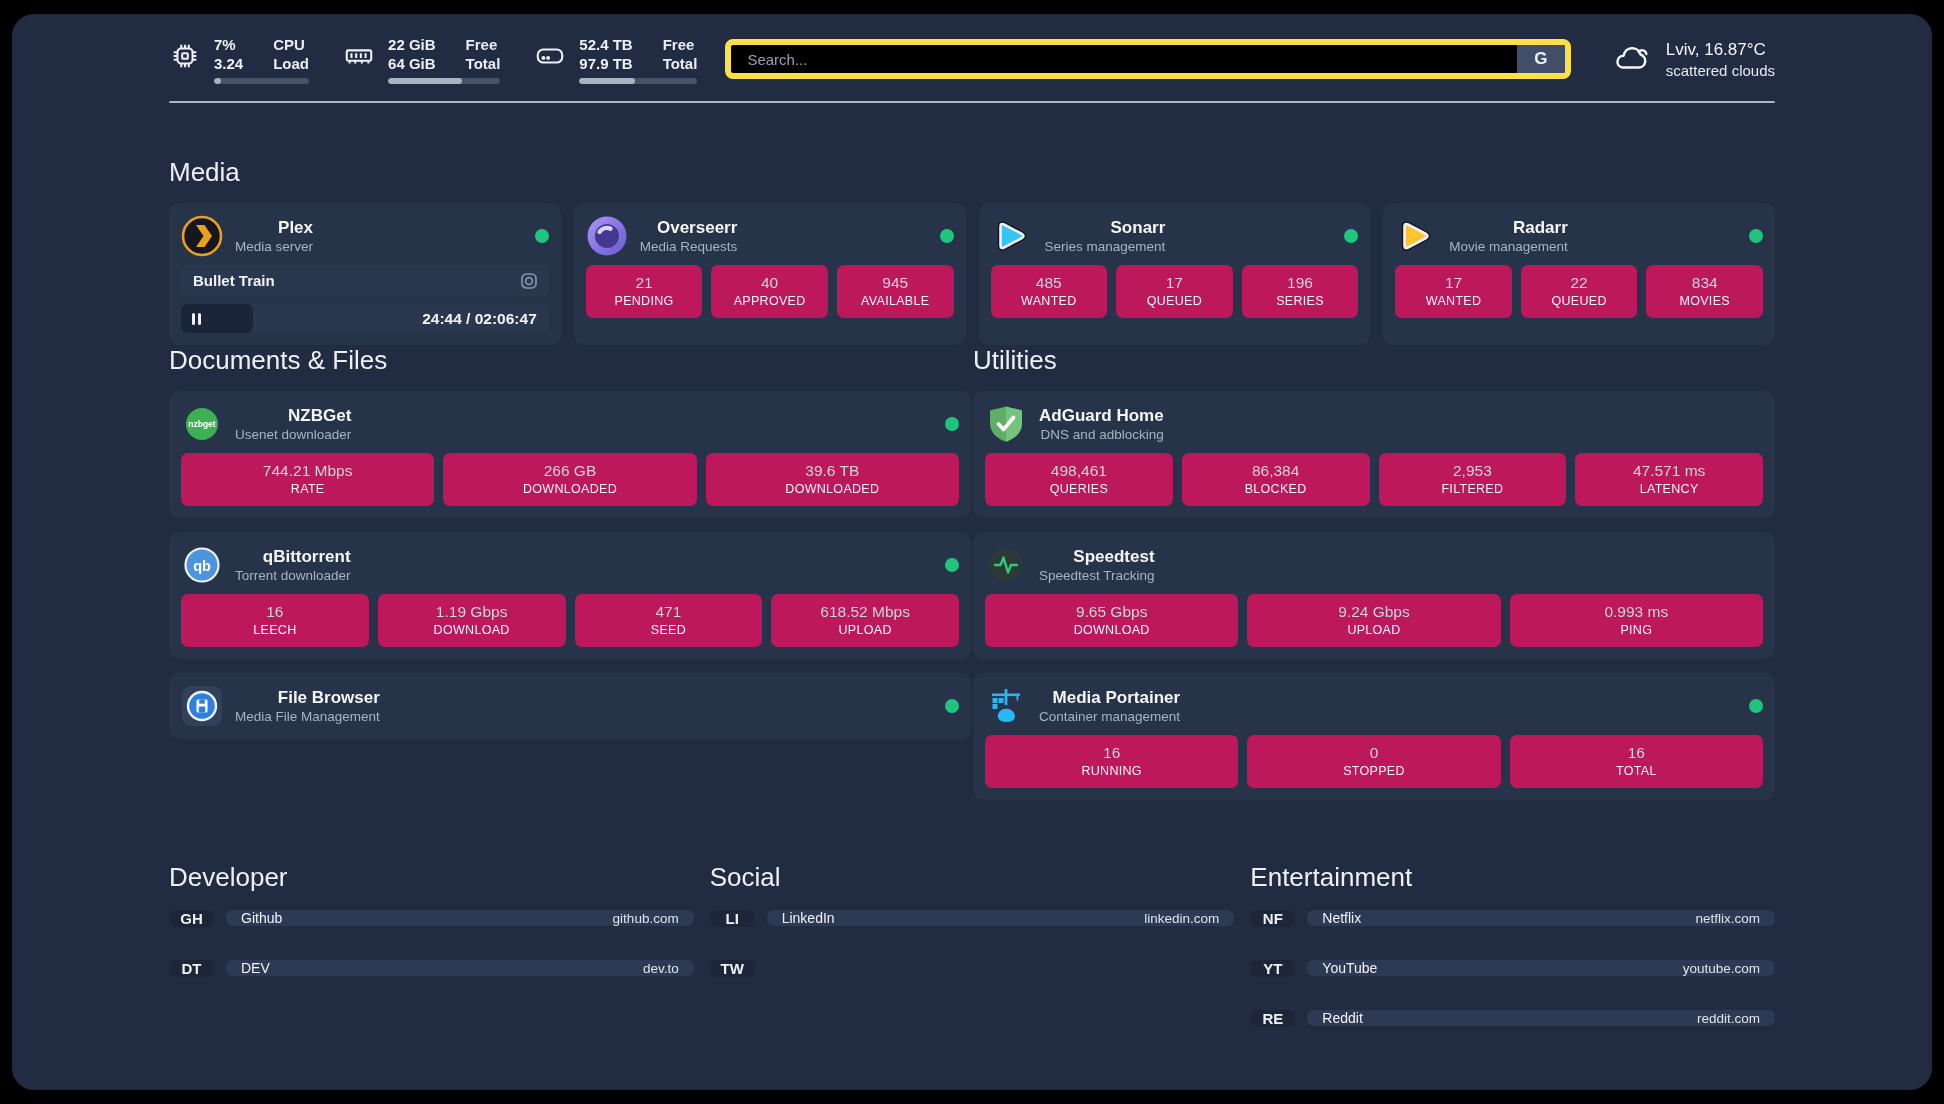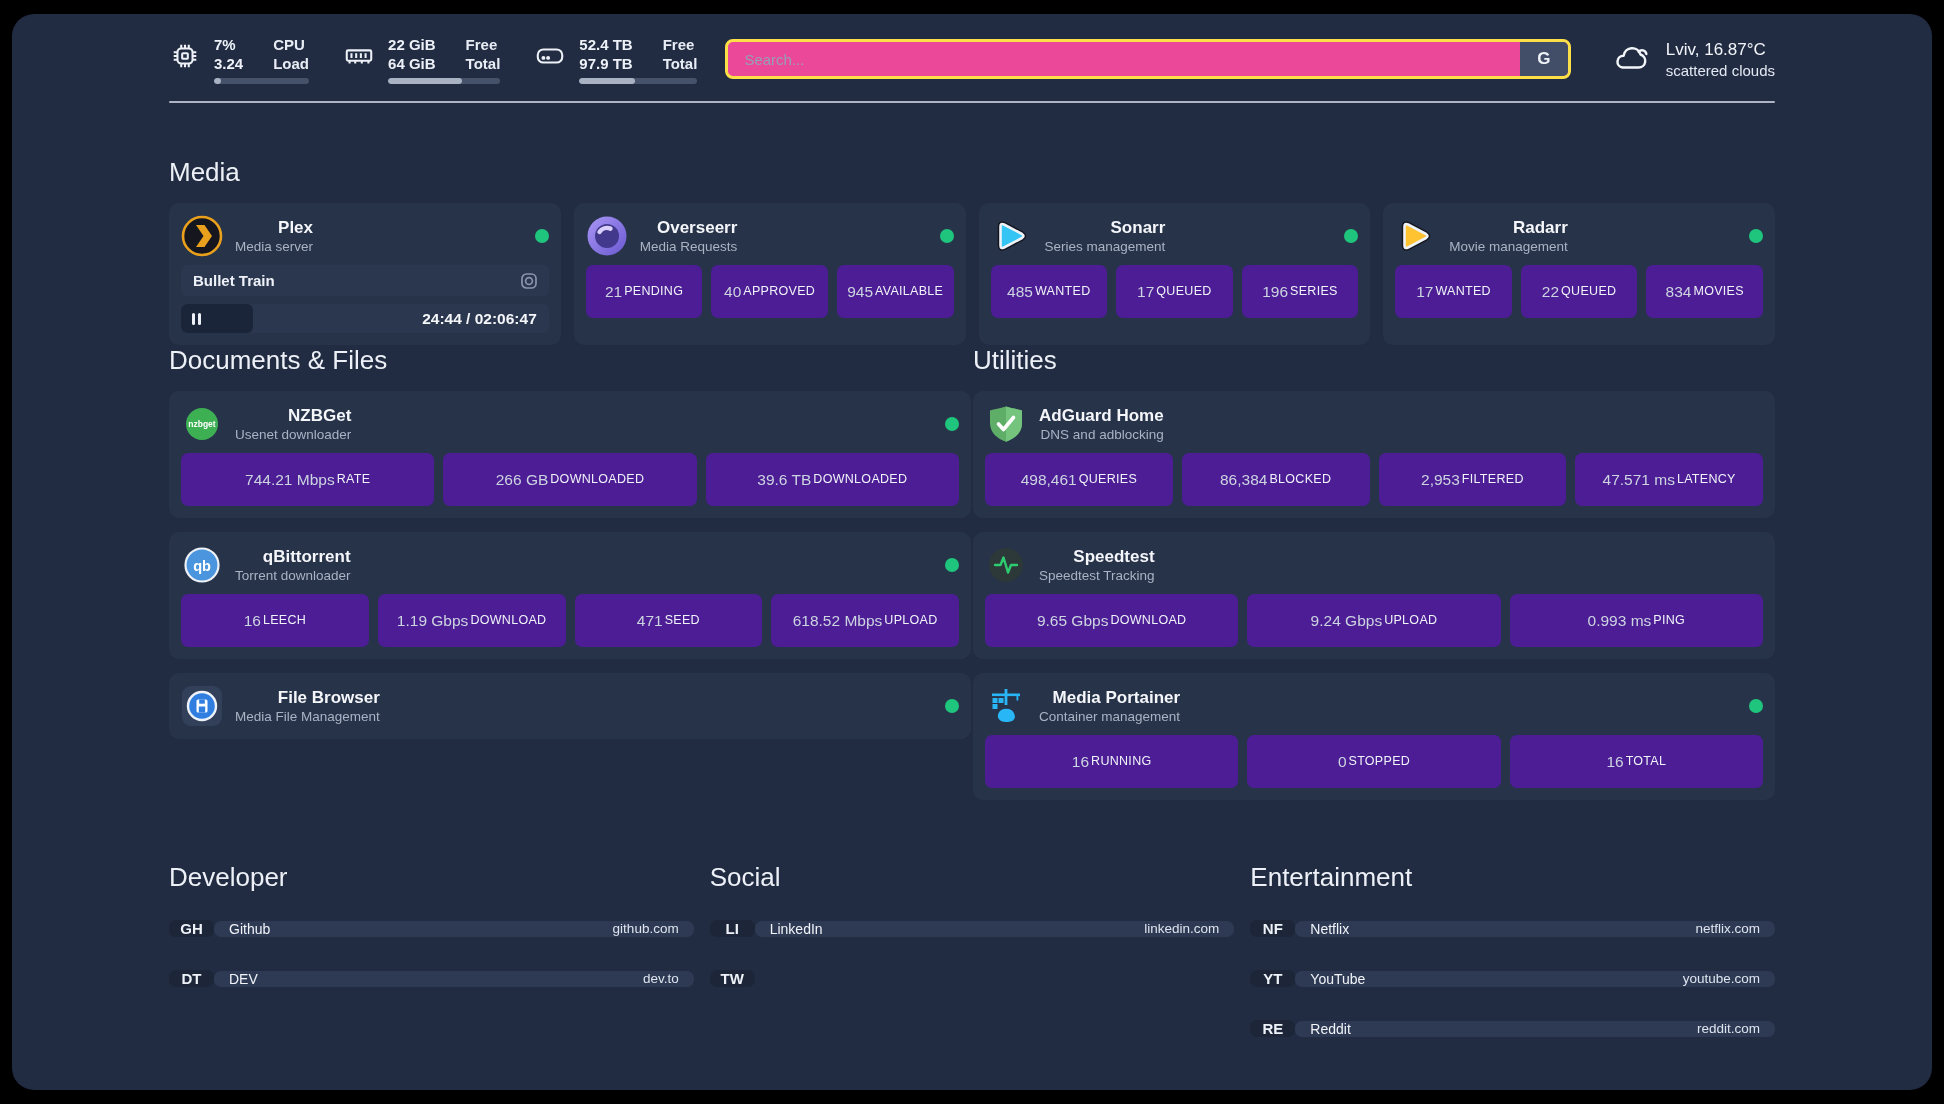--- a/index.html
+++ b/index.html
@@ -20,21 +20,21 @@
   .stat { display:flex; align-items:center; gap:13px; color:#eef2f8; }
   .stat-icon { width:32px; height:32px; flex:0 0 auto; margin-top:-6px; }
   .stat-body { display:flex; flex-direction:column; }
   .stat-text { display:flex; gap:30px; font-size:15px; line-height:19px; font-weight:600; }
   .stat-vals { text-align:left; }
   .stat-labs { text-align:left; color:#e8edf5; }
   .stat-bar { margin-top:5px; height:6px; border-radius:3px; background:#46516a; overflow:hidden; }
   .stat-fill { height:100%; border-radius:3px; background:#a9b2c2; }
   .searchbar {
     flex:1; margin:0 40px 0 28px; height:40px; position:relative;
-    background:#ec4899; border:3px solid #fde047; border-radius:8px;
+    background:#000000; border:6px solid #fde047; border-radius:8px;
     display:flex; align-items:stretch; overflow:hidden;
   }
   .searchbar input {
     flex:1; background:transparent; border:none; outline:none;
     color:#eef2f8; font-size:15px; padding:0 16px;
     font-family:"Liberation Sans", sans-serif;
   }
   .searchbar input::placeholder { color:#95a0b6; }
   .g-btn {
     width:48px; border:none; background:#424e68; color:#eef2f8;
@@ -58,22 +58,22 @@
   }
   .card-head { display:flex; align-items:center; gap:12px; }
   .app-icon { width:42px; height:42px; flex:0 0 auto; }
   .app-names { display:flex; flex-direction:column;align-items:flex-end; }
   .app-name { font-size:17px; font-weight:600; color:#f4f6fa; line-height:21px; }
   .app-desc { font-size:13.5px; color:#a9b3c4; line-height:17px; }
   .status-dot { width:14px; height:14px; border-radius:50%; margin-left:auto; flex:0 0 auto; }
 
   .tiles { display:grid; gap:9px; }
   .tile {
-    background:#4c1d95; border-radius:7px; height:53px;
-    display:flex; flex-direction:row; align-items:center; justify-content:center; gap:2px;
+    background:#be185d; border-radius:7px; height:53px;
+    display:flex; flex-direction:column; align-items:center; justify-content:center; gap:2px;
   }
   .tile-value { font-size:15.5px; color:#ccd4e0; line-height:18px; }
   .tile-label { font-size:12.5px; font-weight:400; letter-spacing:.3px; color:#f0f3f8; line-height:15px; }
 
   
   .np-row {
     height:31px; background:#2b374f; border-radius:6px;
     display:flex; align-items:center; padding:0 10px 0 12px;
   }
   .np-title { font-size:15px; font-weight:600; color:#eef2f8; }
@@ -90,21 +90,21 @@
   .progress-time { margin-left:auto; padding-right:12px; font-size:15.5px; font-weight:700; color:#f4f6fa; }
 
   .two-col { display:grid; grid-template-columns:1fr 1fr; gap:2px; }
   .col-title { margin-bottom:15px; }
   .col-stack { display:flex; flex-direction:column; gap:14px; }
 
   
   .links-grid { display:grid; grid-template-columns:1fr 1fr 1fr; gap:16px; margin-top:62px; }
   .links-title { margin-bottom:17px; }
   .link-rows { display:flex; flex-direction:column; gap:13px; }
-  .link-row { display:flex; align-items:center; gap:0; height:37px; cursor:pointer; }
+  .link-row { display:flex; align-items:flex-start; gap:12px; height:37px; cursor:pointer; }
   .link-abbr {
     width:45px; background:#1c2638; border-radius:7px; flex:0 0 auto;
     display:flex; align-items:center; justify-content:center;
     color:#eef2f8; font-size:15px; font-weight:700;
   }
   .link-bar {
     flex:1; background:#2e3a54; border-radius:7px;
     display:flex; align-items:center; padding:0 15px;
   }
   .link-name { font-size:14px; color:#f0f3f8; }

